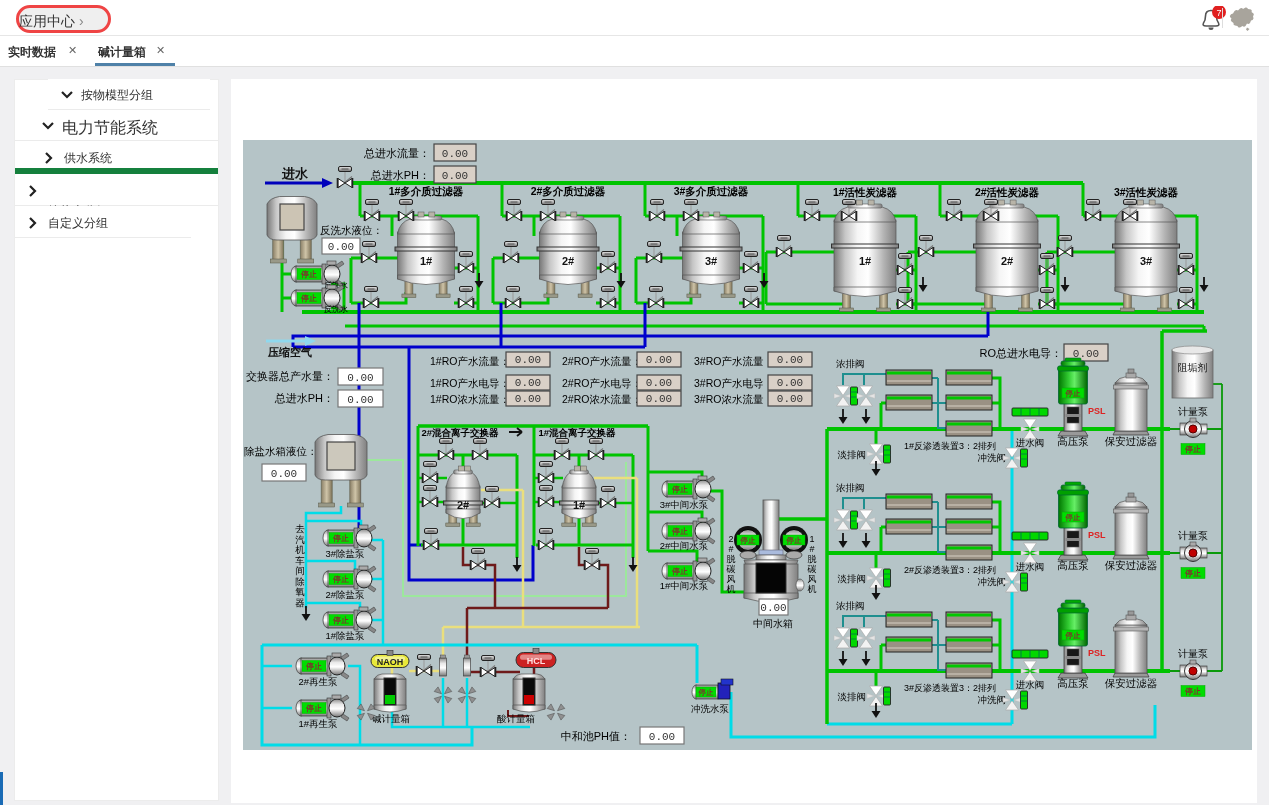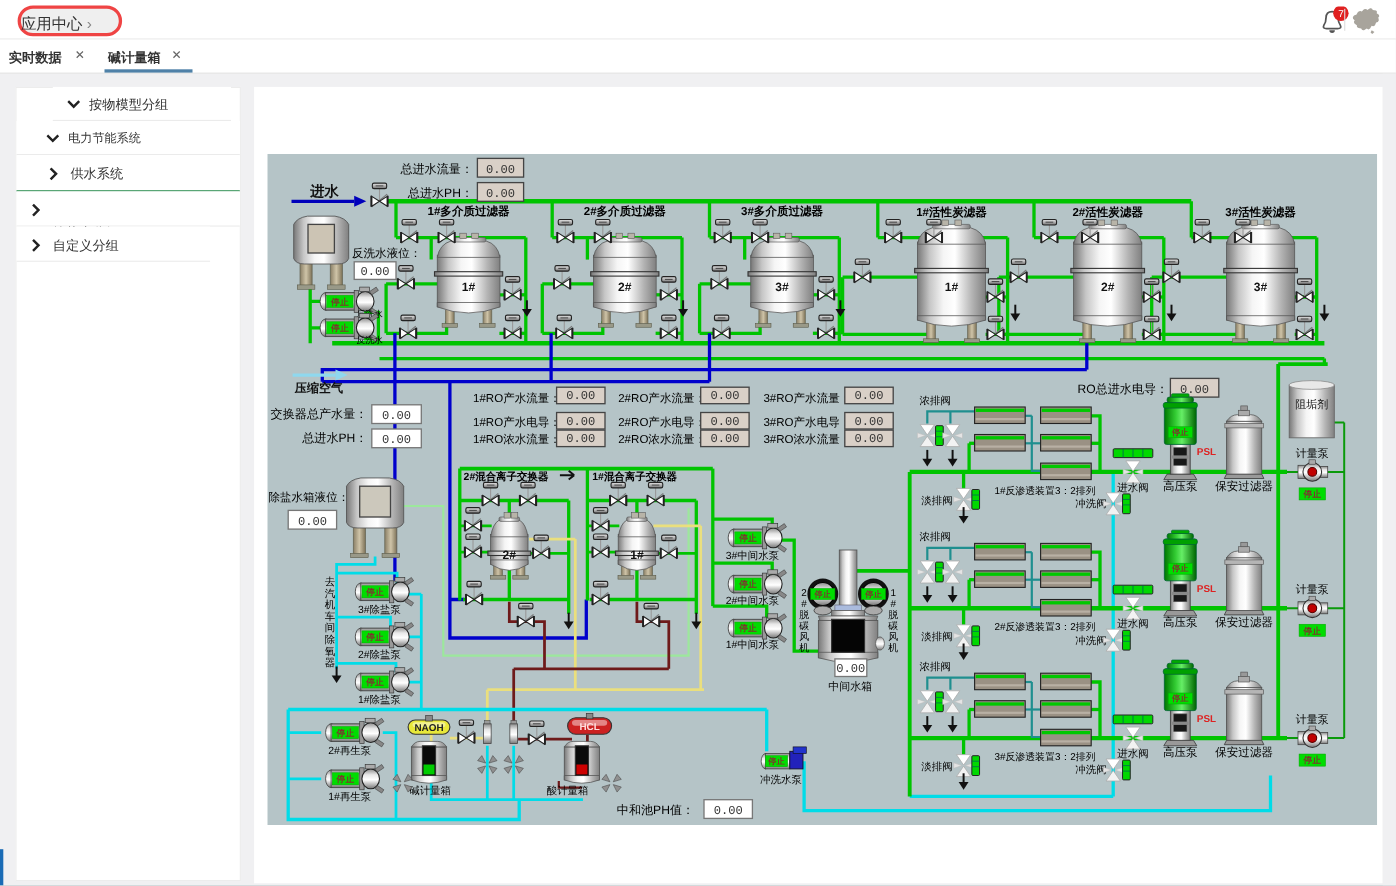--- a/index.html
+++ b/index.html
@@ -41,24 +41,24 @@
     <svg class="abs" style="left:13px;top:11px" width="12" height="10">
       <path d="M1,2 l5,5 l5,-5" stroke="#222" stroke-width="2.2" fill="none"></path>
     </svg>
     <span class="abs" style="left:33px;top:8px;font-size:12px;color:#333;">按物模型分组</span>
   </div>
 
 <div class="abs" style="left:15px;top:110px;width:203px;height:31px;border-bottom:1px solid #ebebeb;background:#fff;">
     <svg class="abs" style="left:27px;top:11px" width="12" height="10">
       <path d="M1,2 l5,5 l5,-5" stroke="#222" stroke-width="2.2" fill="none"></path>
     </svg>
-    <span class="abs" style="left:47px;top:8px;font-size:11px;color:#333;">电力节能系统</span>
+    <span class="abs" style="left:47px;top:8px;font-size:16px;color:#333;">电力节能系统</span>
   </div>
 
-<div class="abs" style="left:15px;top:141px;width:203px;height:33px;border-bottom:1px solid #15803d;background:#fff;">
+<div class="abs" style="left:15px;top:141px;width:203px;height:33px;border-bottom:6px solid #15803d;background:#fff;">
     <svg class="abs" style="left:29px;top:11px" width="10" height="12">
       <path d="M2,1 l5,5 l-5,5" stroke="#222" stroke-width="2.2" fill="none"></path>
     </svg>
     <span class="abs" style="left:49px;top:9px;font-size:12px;color:#333;">供水系统</span>
   </div>
 
 <div class="abs" style="left:15px;top:174px;width:203px;height:32px;border-bottom:1px solid #ebebeb;background:#fff;">
     <svg class="abs" style="left:13px;top:11px" width="10" height="12">
       <path d="M2,1 l5,5 l-5,5" stroke="#222" stroke-width="2.2" fill="none"></path>
     </svg>

